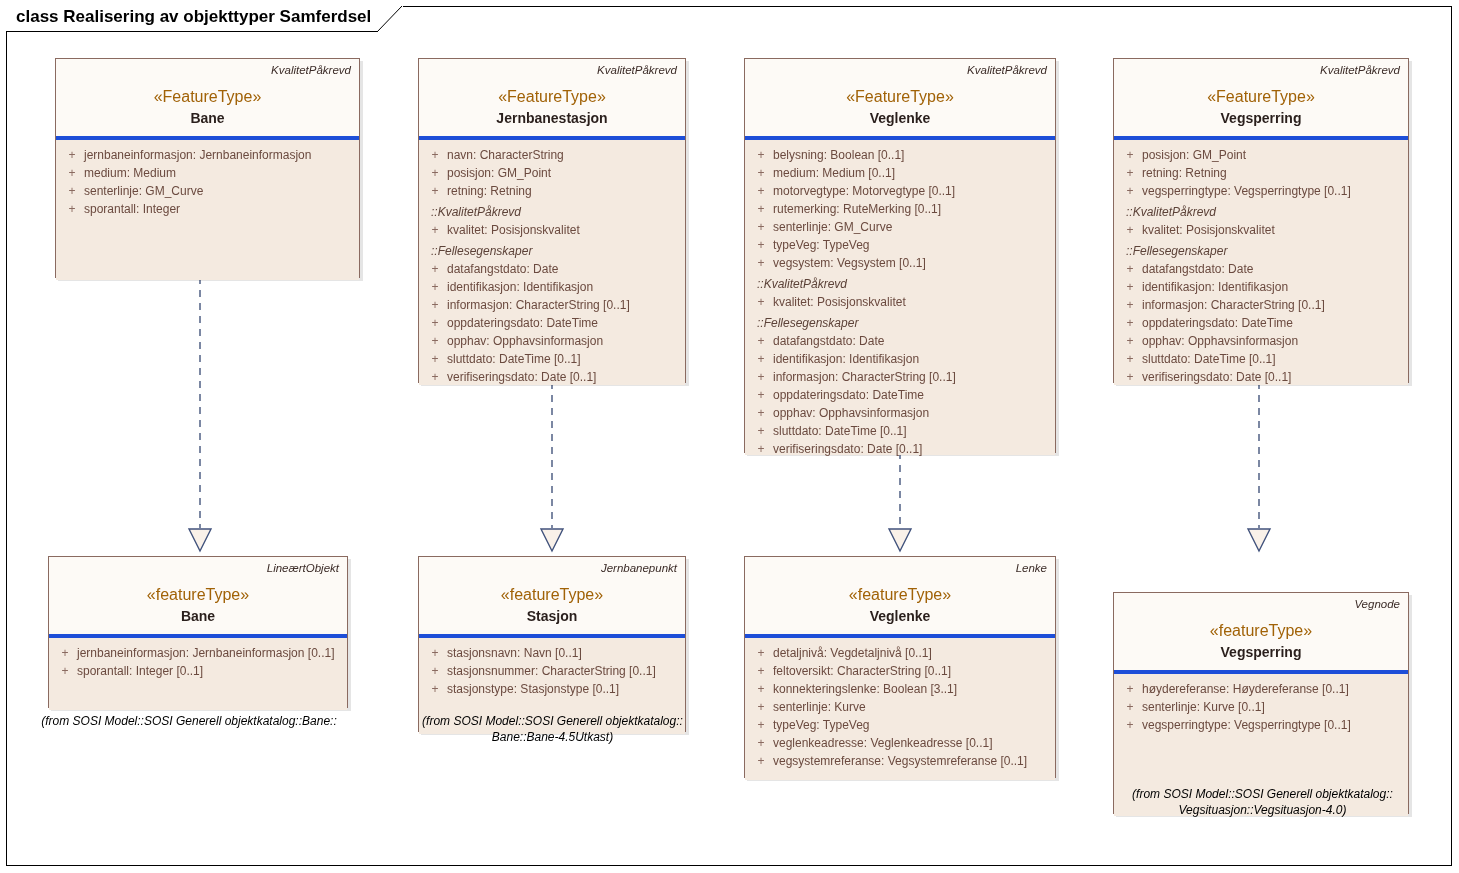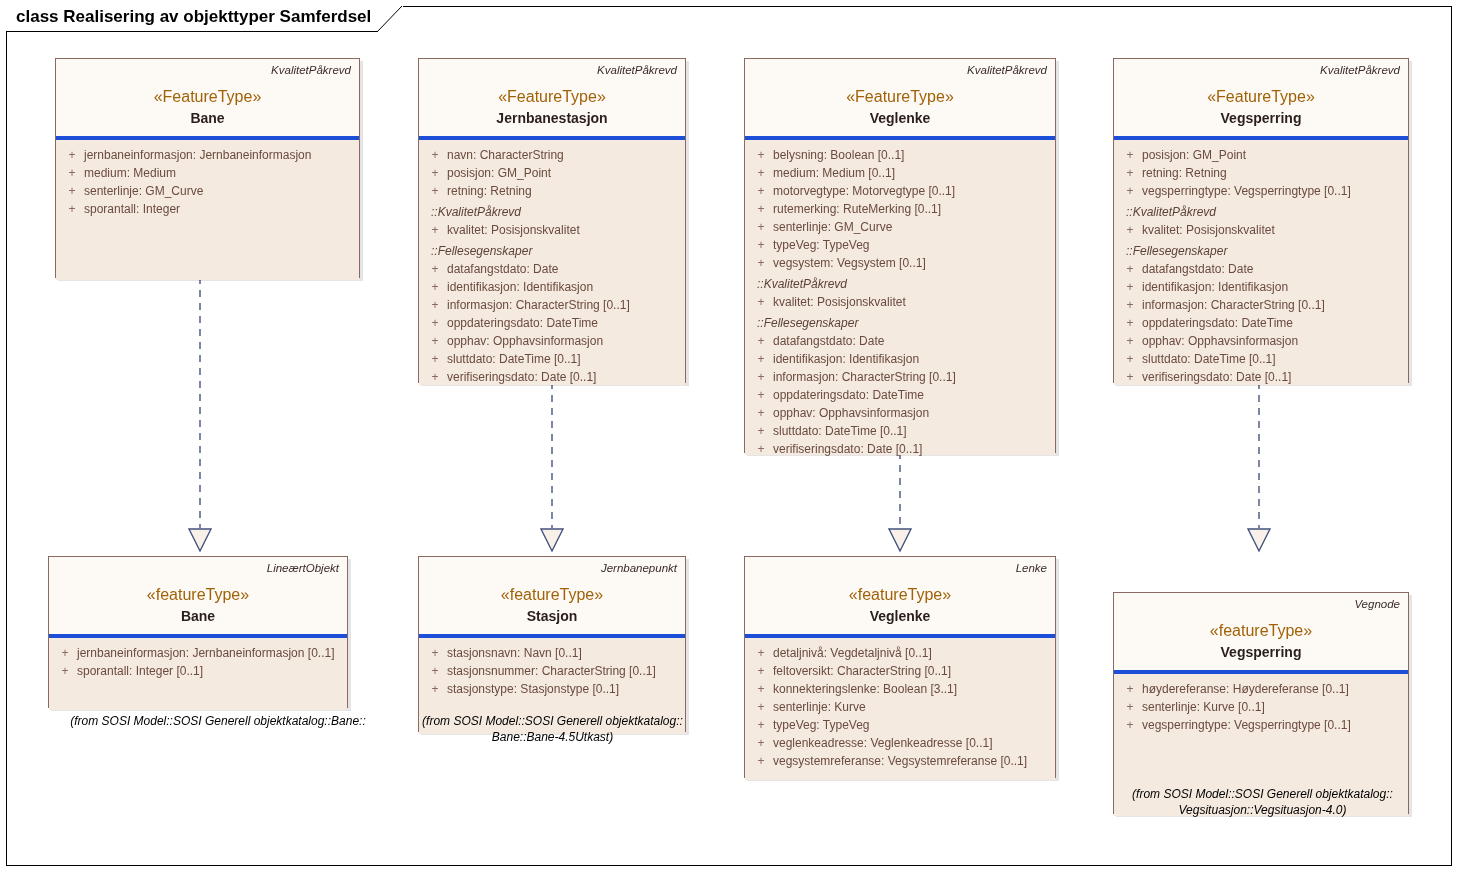--- a/index.html
+++ b/index.html
@@ -397,21 +397,21 @@
     <div class="attr-row">
         <span class="attr-vis">+</span>
         <span class="attr-text">jernbaneinformasjon: Jernbaneinformasjon [0..1]</span>
       </div>
     <div class="attr-row">
         <span class="attr-vis">+</span>
         <span class="attr-text">sporantall: Integer [0..1]</span>
       </div>
   </div>
 </div>
-<div class="uml-caption" style="left:58px; top:713px; width:320px;">
+<div class="uml-caption" style="left:29px; top:713px; width:320px;">
   <div>(from SOSI Model::SOSI Generell objektkatalog::Bane::</div>
 </div>
 
 <div class="uml-class" style="left:418px; top:556px; width:268px; height:176px; --hdr:78px;">
   <div class="uml-header">
     <div class="uml-tag">Jernbanepunkt</div>
     <div class="uml-stereotype">«featureType»</div>
     <div class="uml-name">Stasjon</div>
   </div>
   <div class="uml-body">

